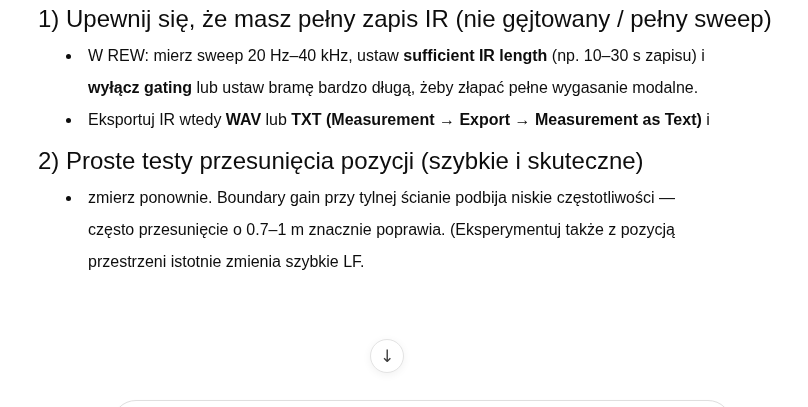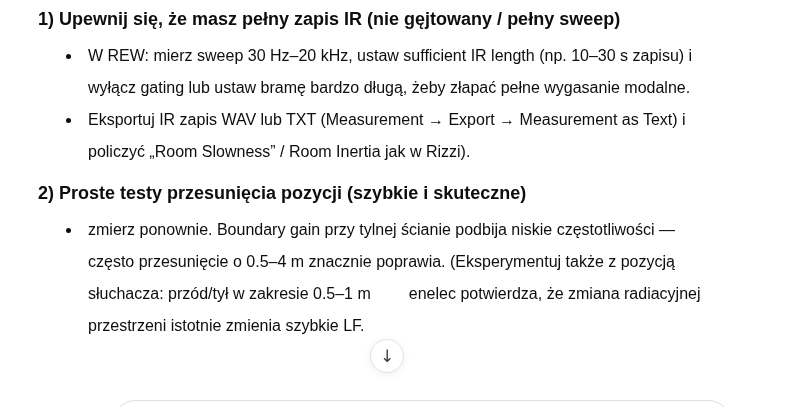--- a/index.html
+++ b/index.html
@@ -12,22 +12,22 @@
     overflow: hidden;
     position: relative;
   }
   .message {
     position: absolute;
     left: 38px; top: 0;
     width: 762px;
     padding-top: 6px;
   }
   h3.heading {
-    font-size: 18px;
-    font-weight: 700;
+    font-size: 24px;
+    font-weight: 400;
     line-height: 26px;
     margin: 0 0 8px 0;
     white-space: nowrap;
   }
   h3.heading.second {
     margin: 12px 0 8px 0;
   }
   ul.bullet-list {
     list-style: none;
     margin: 0; padding: 0;
@@ -42,21 +42,21 @@
     left: 28px; top: 13.5px;
     width: 5px; height: 5px;
     border-radius: 50%;
     background: #0d0d0d;
   }
   .line {
     height: 32px;
     line-height: 32px;
     white-space: nowrap;
   }
-  .line b { font-weight: 400; }
+  .line b { font-weight: 700; }
   .gap { display: inline-block; width: 38px; }
   .scroll-btn {
     position: absolute;
     left: 370px; top: 339px;
     width: 34px; height: 34px;
     border-radius: 50%;
     background: #ffffff;
     border: 1px solid #e3e3e3;
     box-shadow: 0 2px 8px rgba(0,0,0,0.06);
     display: flex; align-items: center; justify-content: center;
@@ -82,36 +82,34 @@
 </style>
 </head>
 <body>
 
 <div class="message">
 
   <h3 class="heading">1) Upewnij się, że masz pełny zapis IR (nie gęjtowany / pełny sweep)</h3>
 
   <ul class="bullet-list">
     <li>
-      <div class="line"><span>W REW: mierz sweep 30 Hz–20 kHz, ustaw </span><b>sufficient IR length</b><span> (np. 10–30 s zapisu) i</span></div>
+      <div class="line"><span>W REW: mierz sweep 20 Hz–40 kHz, ustaw </span><b>sufficient IR length</b><span> (np. 10–30 s zapisu) i</span></div>
       <div class="line"><b>wyłącz gating</b><span> lub ustaw bramę bardzo długą, żeby złapać pełne wygasanie modalne.</span></div>
     </li>
     <li>
-      <div class="line"><span>Eksportuj IR zapis </span><b>WAV</b><span> lub </span><b>TXT (Measurement → Export → Measurement as Text)</b><span> i</span></div>
-      <div class="line"><span>policzyć „Room Slowness” / Room Inertia jak w Rizzi).</span></div>
+      <div class="line"><span>Eksportuj IR wtedy </span><b>WAV</b><span> lub </span><b>TXT (Measurement → Export → Measurement as Text)</b><span> i</span></div>
     </li>
   </ul>
 
   <h3 class="heading second">2) Proste testy przesunięcia pozycji (szybkie i skuteczne)</h3>
 
   <ul class="bullet-list">
     <li>
       <div class="line"><span>zmierz ponownie. Boundary gain przy tylnej ścianie podbija niskie częstotliwości —</span></div>
-      <div class="line"><span>często przesunięcie o 0.5–4 m znacznie poprawia. (Eksperymentuj także z pozycją</span></div>
-      <div class="line"><span>słuchacza: przód/tył w zakresie 0.5–1 m</span><span class="gap"></span><span>enelec potwierdza, że zmiana radiacyjnej</span></div>
+      <div class="line"><span>często przesunięcie o 0.7–1 m znacznie poprawia. (Eksperymentuj także z pozycją</span></div>
       <div class="line"><span>przestrzeni istotnie zmienia szybkie LF.</span></div>
     </li>
   </ul>
 
 </div>
 
 <div class="scroll-btn">
   <span class="arrow">↓</span>
 </div>
 

